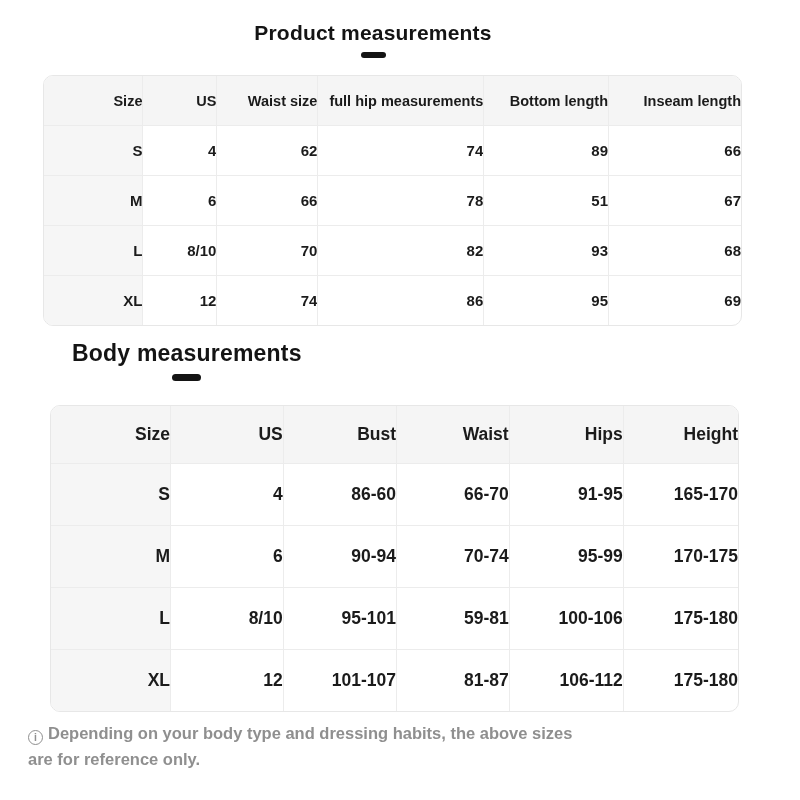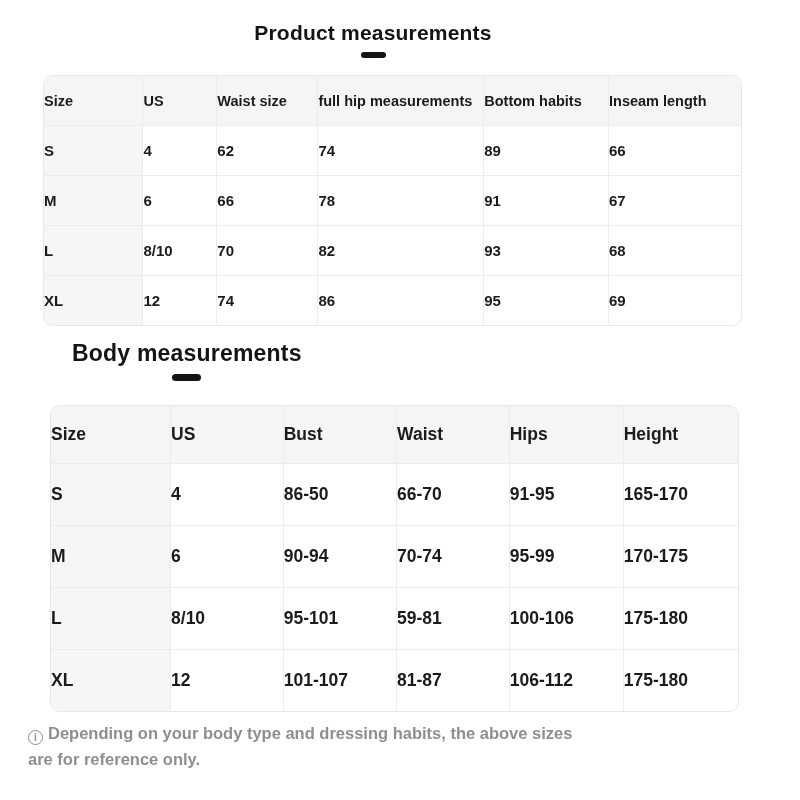--- a/index.html
+++ b/index.html
@@ -26,21 +26,21 @@
 
   .tblwrap {
     position:absolute; border:1px solid #e7e7e7; border-radius:10px;
     overflow:hidden; background:#ffffff;
   }
   #t1 { top:75px; left:43px; width:697px; }
   #t2 { top:405px; left:50px; width:687px; }
 
   table { border-collapse:collapse; width:100%; table-layout:fixed; }
   th, td {
-    text-align:left; vertical-align:middle; padding:0;
+    text-align:right; vertical-align:middle; padding:0;
     font-weight:700; color:#1b1b1b; overflow:hidden; white-space:nowrap;
   }
   th + th, td + td { border-left:1px solid #ececec; }
   tbody td { border-top:1px solid #ececec; }
   thead th { background:#f5f5f5; }
   tbody td:first-child { background:#f6f6f6; }
 
   #t1 th { height:49px; font-size:14.5px; }
   #t1 td { height:49px; font-size:15px; }
 
@@ -78,39 +78,39 @@
         <col style="width:23.8%">
           <col style="width:17.9%">
           <col style="width:19.0%">
       </colgroup>
       <thead>
         <tr>
           <th>Size</th>
           <th>US</th>
           <th>Waist size</th>
           <th>full hip measurements</th>
-          <th>Bottom habits</th>
+          <th>Bottom length</th>
           <th>Inseam length</th>
         </tr>
       </thead>
       <tbody>
         <tr>
           <td>S</td>
           <td>4</td>
           <td>62</td>
           <td>74</td>
           <td>89</td>
           <td>66</td>
         </tr>
         <tr>
           <td>M</td>
           <td>6</td>
           <td>66</td>
           <td>78</td>
-          <td>91</td>
+          <td>51</td>
           <td>67</td>
         </tr>
         <tr>
           <td>L</td>
           <td>8/10</td>
           <td>70</td>
           <td>82</td>
           <td>93</td>
           <td>68</td>
         </tr>
@@ -148,21 +148,21 @@
           <th>Bust</th>
           <th>Waist</th>
           <th>Hips</th>
           <th>Height</th>
         </tr>
       </thead>
       <tbody>
         <tr>
           <td>S</td>
           <td>4</td>
-          <td>86-50</td>
+          <td>86-60</td>
           <td>66-70</td>
           <td>91-95</td>
           <td>165-170</td>
         </tr>
         <tr>
           <td>M</td>
           <td>6</td>
           <td>90-94</td>
           <td>70-74</td>
           <td>95-99</td>

